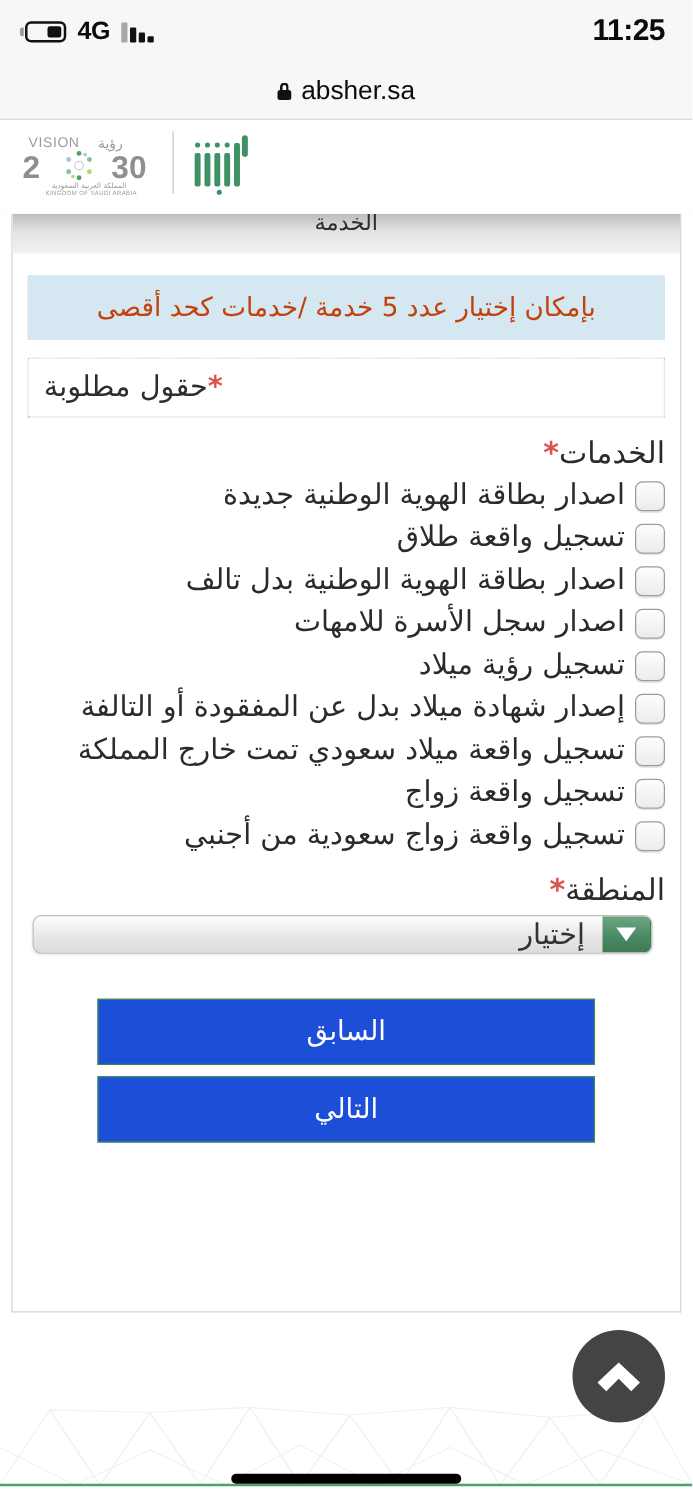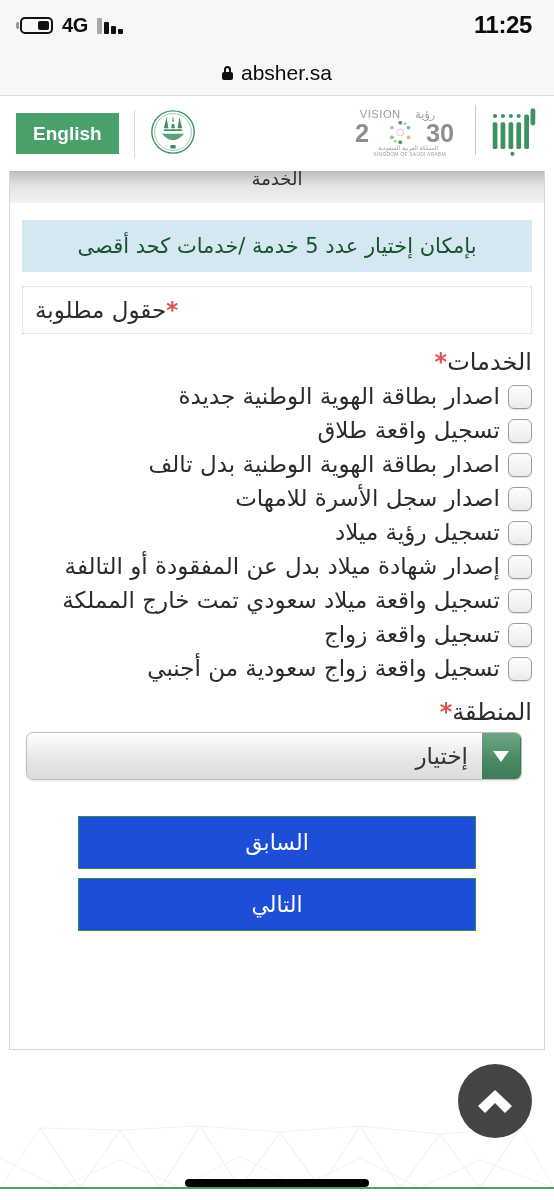--- a/index.html
+++ b/index.html
@@ -236,21 +236,21 @@
   }
 
   .inner {
     padding: 0 12px;
     direction: rtl;
   }
 
   .info-banner {
     margin-top: 17px;
     background: #d5e8f2;
-    color: #14532d;
+    color: #c2410c;
     font-size: 21px;
     text-align: center;
     padding: 14px 10px;
     box-sizing: border-box;
     font-family: "DejaVu Sans", sans-serif;
   }
 
   .required-note {
     margin-top: 14px;
     border: 1px dotted #e0c9c9;
@@ -302,21 +302,21 @@
     color: #2b2b2b;
     font-family: "DejaVu Sans", sans-serif;
     text-align: right;
   }
 
   .select-row {
     margin-top: 6px;
     display: flex;
     flex-direction: row-reverse;
     align-items: center;
-    height: 48px;
+    height: 31px;
     border: 1px solid #bdbdbd;
     border-radius: 7px;
     background: linear-gradient(to bottom, #ffffff 0%, #e7e7e7 55%, #dcdcdc 100%);
     box-sizing: border-box;
     box-shadow: 0 1px 2px rgba(0,0,0,0.10);
     overflow: hidden;
     margin-left: 4px;
     margin-right: 10px;
   }
   .select-value {
@@ -408,37 +408,20 @@
   </div>
   <div class="clock">11:25</div>
 </div>
 
 <div class="urlbar">
   <span class="lock-icon"></span>
   <span class="url-text">absher.sa</span>
 </div>
 
 <div class="site-header">
-  <div class="header-left">
-    <span class="btn-english">English</span>
-    <span class="hdr-divider"></span>
-    <span>
-      <svg class="moi-emblem" viewBox="0 0 100 100" xmlns="http://www.w3.org/2000/svg">
-        <circle cx="50" cy="50" r="46" fill="none" stroke="#3f9164" stroke-width="3"></circle>
-        <circle cx="50" cy="50" r="40" fill="none" stroke="#6bb98c" stroke-width="1.5"></circle>
-        <path d="M30 42 L36 18 L40 42 Z" fill="#3f9164"></path>
-        <path d="M46 42 L50 14 L54 42 Z" fill="#3f9164"></path>
-        <path d="M60 42 L64 18 L70 42 Z" fill="#3f9164"></path>
-        <rect x="30" y="44" width="40" height="4" rx="2" fill="#3f9164"></rect>
-        <path d="M26 54 Q50 82 74 54 Z" fill="#3f9164" opacity="0.85"></path>
-        <rect x="44" y="78" width="12" height="8" rx="2" fill="#3f9164"></rect>
-        <circle cx="50" cy="30" r="3" fill="#ffffff"></circle>
-      </svg>
-    </span>
-  </div>
   <div class="header-right">
     <span>
       <svg class="vision-logo" viewBox="0 0 230 110" xmlns="http://www.w3.org/2000/svg">
         <text x="14" y="26" font-family="Liberation Sans, sans-serif" font-size="23" fill="#9a9a9a" letter-spacing="1">VISION</text>
         <text x="128" y="27" font-family="DejaVu Sans, sans-serif" font-size="23" fill="#9a9a9a">رؤية</text>
         <text x="4" y="76" font-family="Liberation Sans, sans-serif" font-size="52" font-weight="bold" fill="#8f8f8f">2</text>
         <text x="150" y="76" font-family="Liberation Sans, sans-serif" font-size="52" font-weight="bold" fill="#8f8f8f">30</text>
         <g transform="translate(97,56)">
           <circle cx="0" cy="0" r="7" fill="none" stroke="#cfcfcf" stroke-width="2"></circle>
           <circle cx="0" cy="-20" r="4" fill="#4fa06a"></circle>

